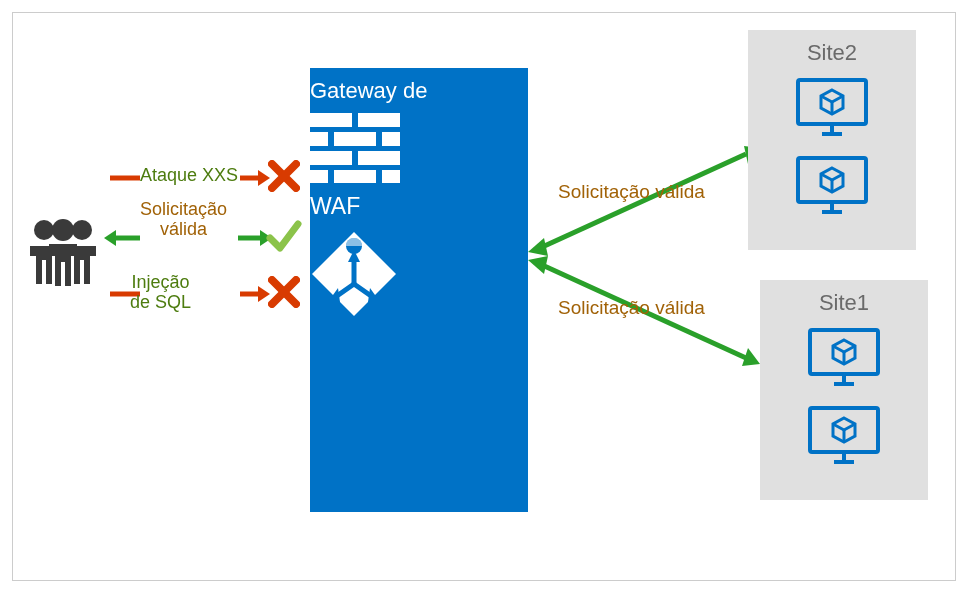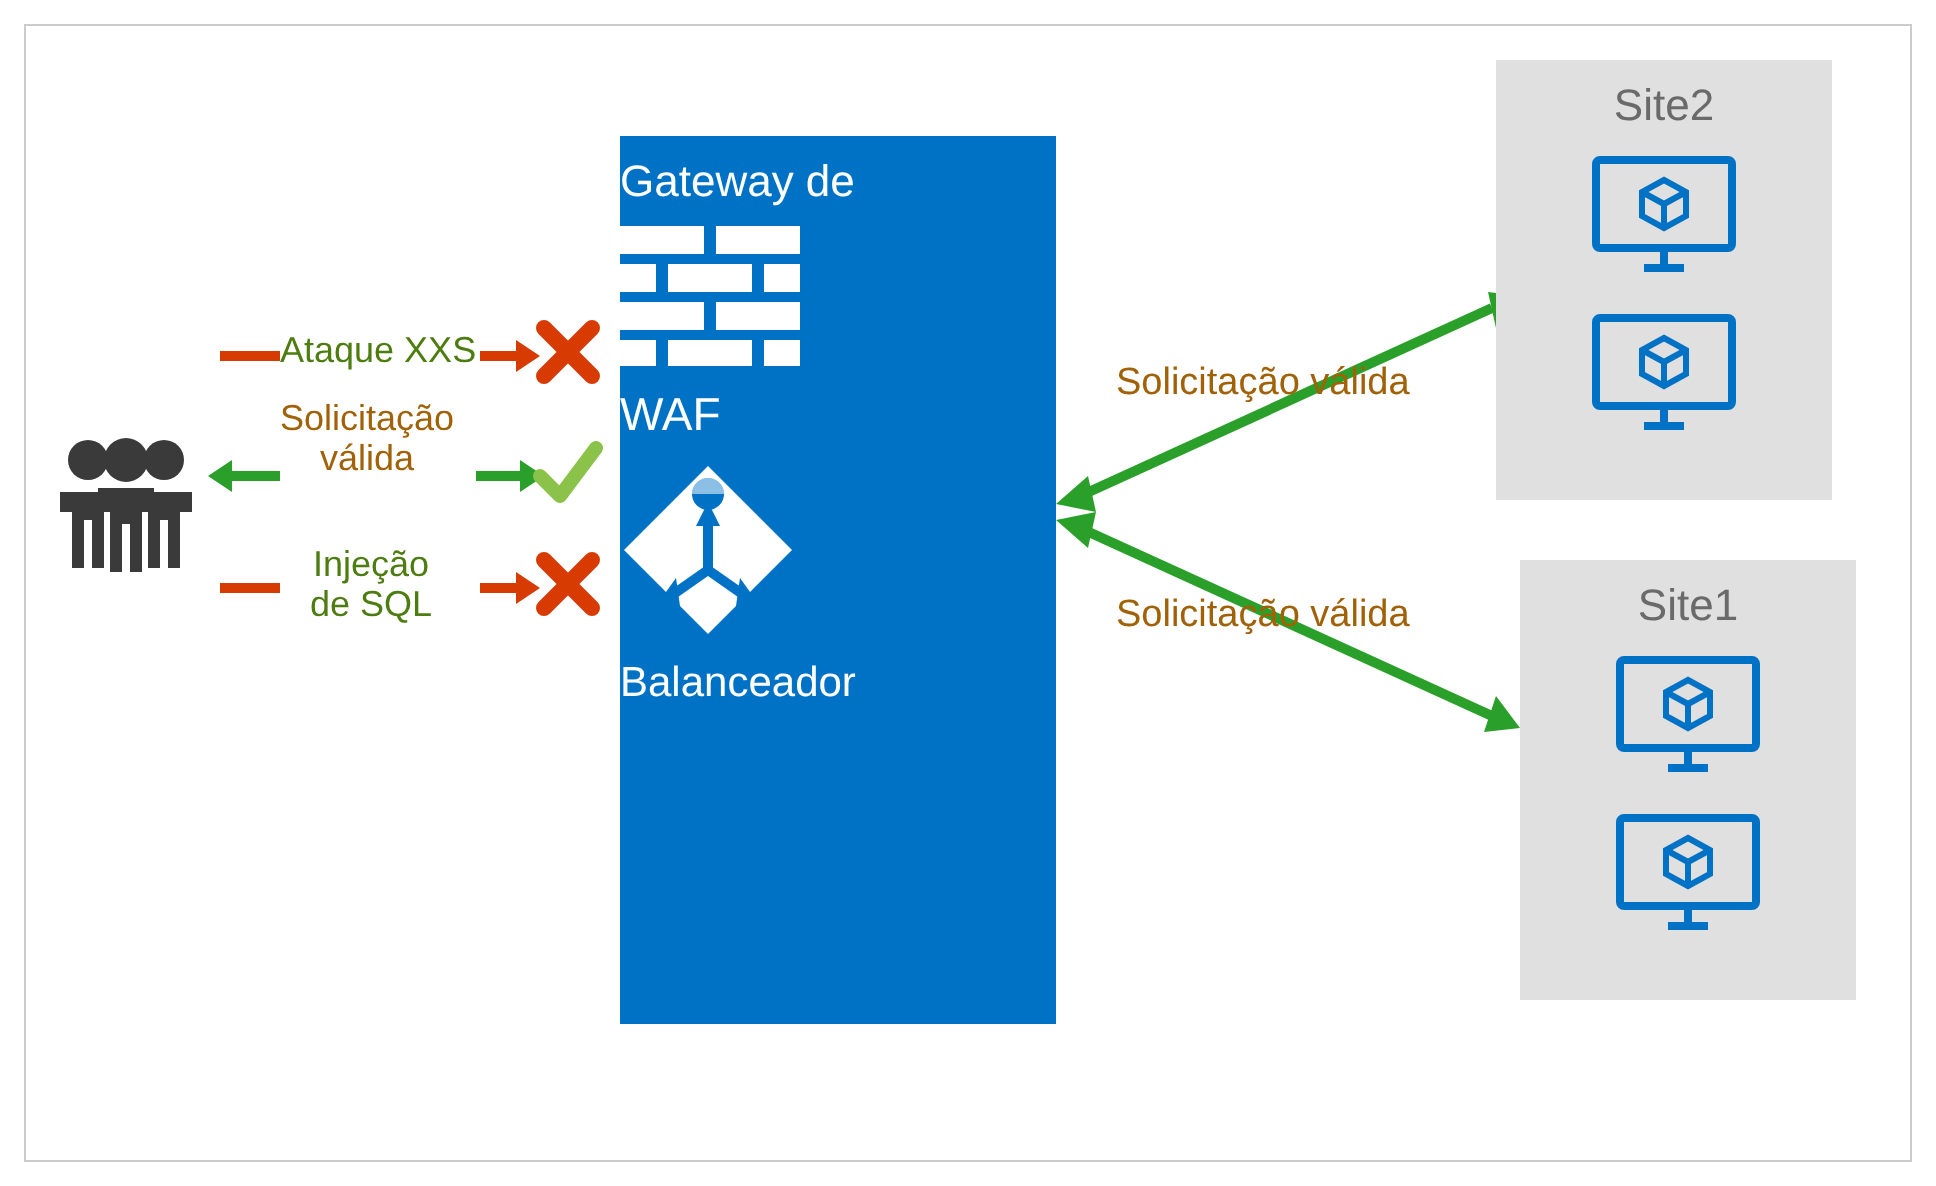--- a/index.html
+++ b/index.html
@@ -136,21 +136,21 @@
 <svg width="36" height="36" viewBox="0 0 36 36">
       <polyline points="4,20 14,30 32,6" fill="none" stroke="#8bc34a" stroke-width="7" stroke-linecap="round" stroke-linejoin="round"></polyline>
     </svg>
 </div>
 
 <svg class="arrow-svg" style="left:108px;top:284px" width="160" height="20">
   <line x1="2" y1="10" x2="32" y2="10" stroke="#d83b01" stroke-width="5"></line>
   <line x1="132" y1="10" x2="150" y2="10" stroke="#d83b01" stroke-width="5"></line>
   <polygon points="150,2 162,10 150,18" fill="#d83b01"></polygon>
 </svg>
-<span class="label red" style="left:155px;top:273px">
+<span class="label red" style="left:130px;top:273px">
   <span>Injeção</span><br>
   <span>de SQL</span>
 </span>
 <div class="x-icon" style="left:268px;top:276px">
 <svg width="32" height="32" viewBox="0 0 32 32">
       <g stroke="#d83b01" stroke-width="8" stroke-linecap="round">
         <line x1="4" y1="4" x2="28" y2="28"></line>
         <line x1="28" y1="4" x2="4" y2="28"></line>
       </g>
     </svg>
@@ -188,21 +188,21 @@
       <g fill="#0072c6">
         <polygon points="44,20 38,32 50,32"></polygon>
         <polygon points="18,72 28,58 30,72"></polygon>
         <polygon points="70,72 60,58 58,72"></polygon>
       </g>
       <circle cx="44" cy="16" r="8" fill="#0072c6"></circle>
       <path d="M36,16 a8,8 0 0 1 16,0" fill="#fff" opacity="0.55"></path>
     </svg>
   </div>
   <div class="lb-label">
-    <span>Balanceador</span><br>
+    <br>
   </div>
 </div>
 
 <svg class="arrow-svg" style="left:528px;top:140px" width="236" height="120">
   <line x1="12" y1="108" x2="218" y2="14" stroke="#2aa02a" stroke-width="5"></line>
   <polygon points="216,6 232,8 220,24" fill="#2aa02a"></polygon>
   <polygon points="16,98 0,112 20,116" fill="#2aa02a"></polygon>
 </svg>
 <span class="label green" style="left:558px;top:182px;font-size:19px">Solicitação válida</span>
 

